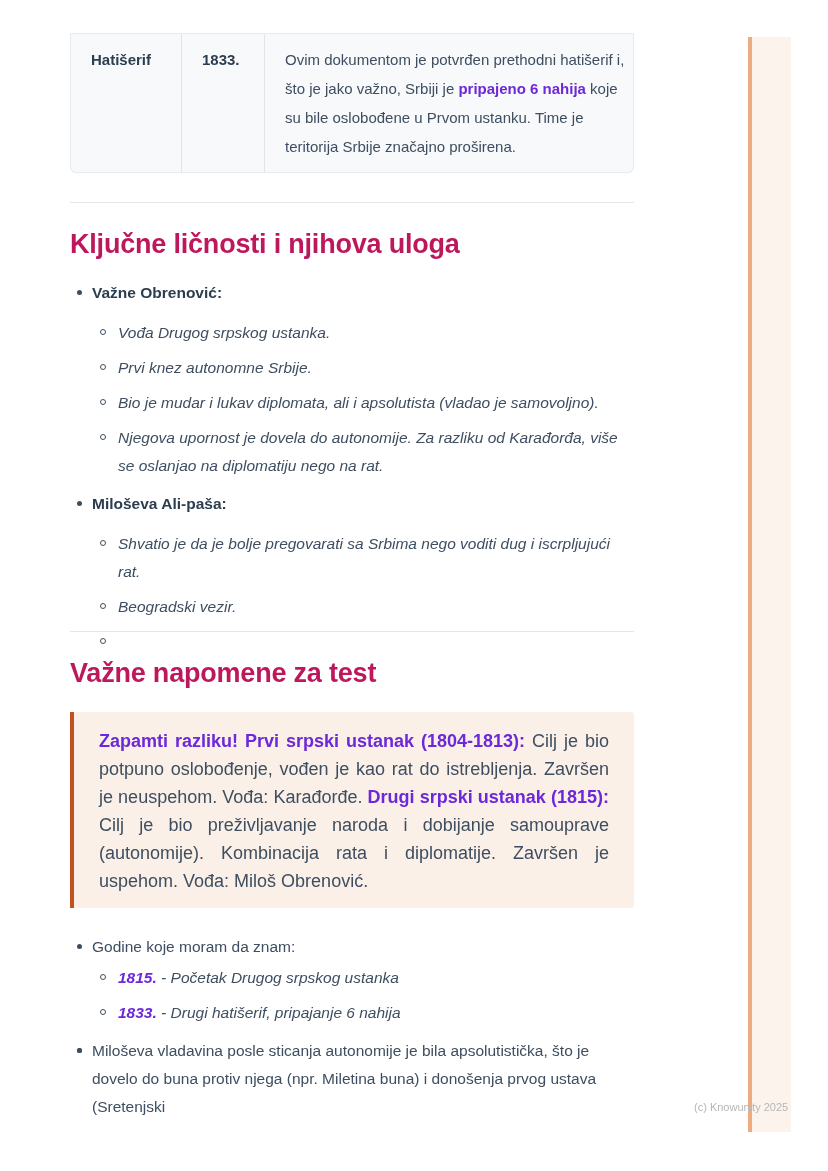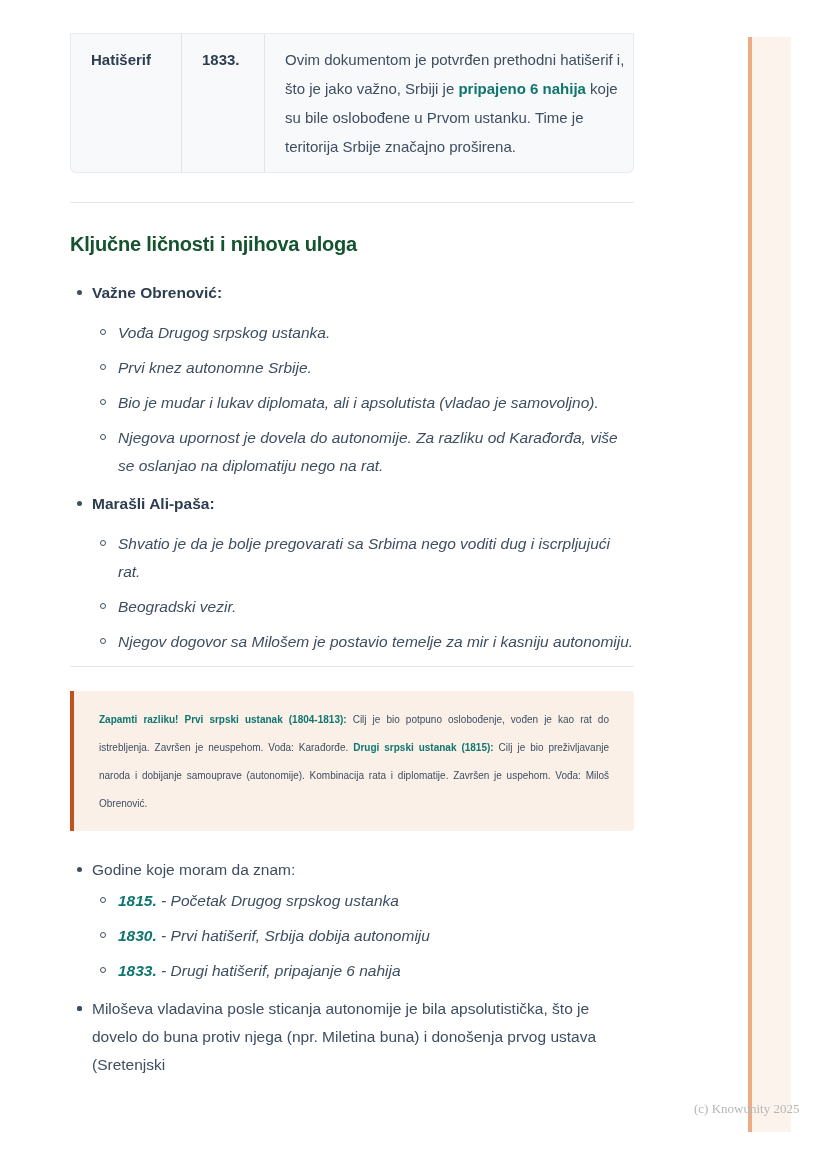--- a/index.html
+++ b/index.html
@@ -13,43 +13,43 @@
          border-radius:0 0 6px 6px;box-sizing:border-box;min-height:117px;font-size:15px;justify-content:center;}
   .t-cell{box-sizing:border-box;padding:11px 12px 11px 20px;line-height:29px;}
   .t-c1{width:110px;font-weight:bold;color:#2c3d50;}
   .t-c2{width:83px;font-weight:bold;color:#2c3d50;border-left:1px solid #e1e5ea;}
   .t-c3{flex:1;border-left:1px solid #e1e5ea;padding-right:8px;}
 
   .divider{border:none;border-top:1px solid #e3e6ea;margin:0;}
   .div1{margin-top:29px;}
   .div2{margin-top:6px;}
 
-  h2.sec{font-size:20px;line-height:30px;font-weight:bold;color:#14532d;margin:26px 0 0 0;letter-spacing:-0.2px;}
+  h2.sec{font-size:27px;line-height:30px;font-weight:bold;color:#be185d;margin:26px 0 0 0;letter-spacing:-0.2px;}
 
   
   .l1{margin:20px 0 0 0;padding:0;list-style:none;font-size:15.5px;line-height:28px;}
   .l1-item{position:relative;padding-left:22px;margin:0 0 10px 0;}
   .dot{position:absolute;left:7px;top:11px;width:5px;height:5px;border-radius:50%;background:#3e4e60;}
   .l1-label{font-weight:bold;color:#2c3d50;}
   .l2{margin:12px 0 0 0;padding:0;list-style:none;}
   .l2-item{position:relative;padding-left:26px;margin:0 0 7px 0;font-style:italic;}
   .ring{position:absolute;left:8px;top:10px;width:4px;height:4px;border-radius:50%;border:1.5px solid #3e4e60;background:transparent;}
   .years{margin-top:3px;}
-  .b{font-weight:bold;color:#0f766e;}
+  .b{font-weight:bold;color:#6d28d9;}
 
   
   .callout{margin-top:24px;background:#faf0e8;border-left:4px solid #c0521f;
-           padding:15px 25px 13px 25px;font-size:10px;line-height:28px;text-align:justify;
+           padding:15px 25px 13px 25px;font-size:18px;line-height:28px;text-align:justify;
            box-sizing:border-box;border-radius:0 3px 3px 0;}
 
   
   .stripe-line{position:absolute;left:748px;top:37px;width:4px;height:1095px;background:#edab84;}
   .stripe-band{position:absolute;left:752px;top:37px;width:39px;height:1095px;background:#fdf3ed;}
 
-  .watermark{position:absolute;left:694px;top:1101px;font-size:13px;color:#b6b6b6;z-index:5;white-space:nowrap;font-family:Liberation Serif, serif;}
+  .watermark{position:absolute;left:694px;top:1101px;font-size:11px;color:#b6b6b6;z-index:5;white-space:nowrap;}
 </style>
 </head>
 <body>
 
 <div class="screen">
 
   <div class="stripe-line"></div>
   <div class="stripe-band"></div>
   <div class="watermark">(c) Knowunity 2025</div>
 
@@ -77,43 +77,43 @@
         <span class="l1-label">Važne Obrenović:</span>
         <ul class="l2">
           <li class="l2-item"><span class="ring"></span><span>Vođa Drugog srpskog ustanka.</span></li>
           <li class="l2-item"><span class="ring"></span><span>Prvi knez autonomne Srbije.</span></li>
           <li class="l2-item"><span class="ring"></span><span>Bio je mudar i lukav diplomata, ali i apsolutista (vladao je samovoljno).</span></li>
           <li class="l2-item"><span class="ring"></span><span>Njegova upornost je dovela do autonomije. Za razliku od Karađorđa, više se oslanjao na diplomatiju nego na rat.</span></li>
         </ul>
       </li>
       <li class="l1-item">
         <span class="dot"></span>
-        <span class="l1-label">Marašli Ali-paša:</span>
+        <span class="l1-label">Miloševa Ali-paša:</span>
         <ul class="l2">
           <li class="l2-item"><span class="ring"></span><span>Shvatio je da je bolje pregovarati sa Srbima nego voditi dug i iscrpljujući rat.</span></li>
           <li class="l2-item"><span class="ring"></span><span>Beogradski vezir.</span></li>
-          <li class="l2-item"><span class="ring"></span><span>Njegov dogovor sa Milošem je postavio temelje za mir i kasniju autonomiju.</span></li>
+          <li class="l2-item"><span class="ring"></span></li>
         </ul>
       </li>
     </ul>
 
     <hr class="divider div2">
 
+    <h2 class="sec">Važne napomene za test</h2>
 
     <div class="callout">
       <span class="b">Zapamti razliku! Prvi srpski ustanak (1804-1813):</span><span> Cilj je bio potpuno oslobođenje, vođen je kao rat do istrebljenja. Završen je neuspehom. Vođa: Karađorđe. </span><span class="b">Drugi srpski ustanak (1815):</span><span> Cilj je bio preživljavanje naroda i dobijanje samouprave (autonomije). Kombinacija rata i diplomatije. Završen je uspehom. Vođa: Miloš Obrenović.</span>
     </div>
 
     <ul class="l1" style="margin-top:25px;">
       <li class="l1-item">
         <span class="dot"></span>
         <span>Godine koje moram da znam:</span>
         <ul class="l2 years">
           <li class="l2-item"><span class="ring"></span><span class="b">1815.</span><span> - Početak Drugog srpskog ustanka</span></li>
-          <li class="l2-item"><span class="ring"></span><span class="b">1830.</span><span> - Prvi hatišerif, Srbija dobija autonomiju</span></li>
           <li class="l2-item"><span class="ring"></span><span class="b">1833.</span><span> - Drugi hatišerif, pripajanje 6 nahija</span></li>
         </ul>
       </li>
       <li class="l1-item">
         <span class="dot"></span>
       </li>
       <li class="l1-item">
         <span class="dot"></span>
         <span>Miloševa vladavina posle sticanja autonomije je bila apsolutistička, što je dovelo do buna protiv njega (npr. Miletina buna) i donošenja prvog ustava (Sretenjski</span>
       </li>

